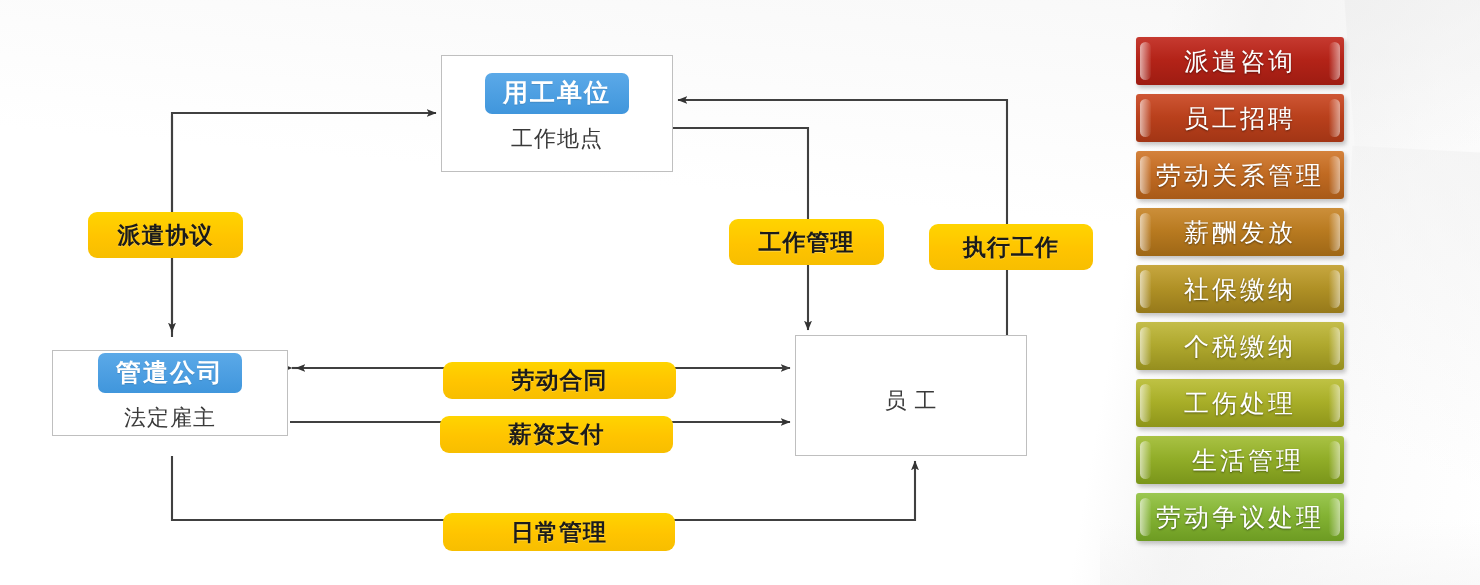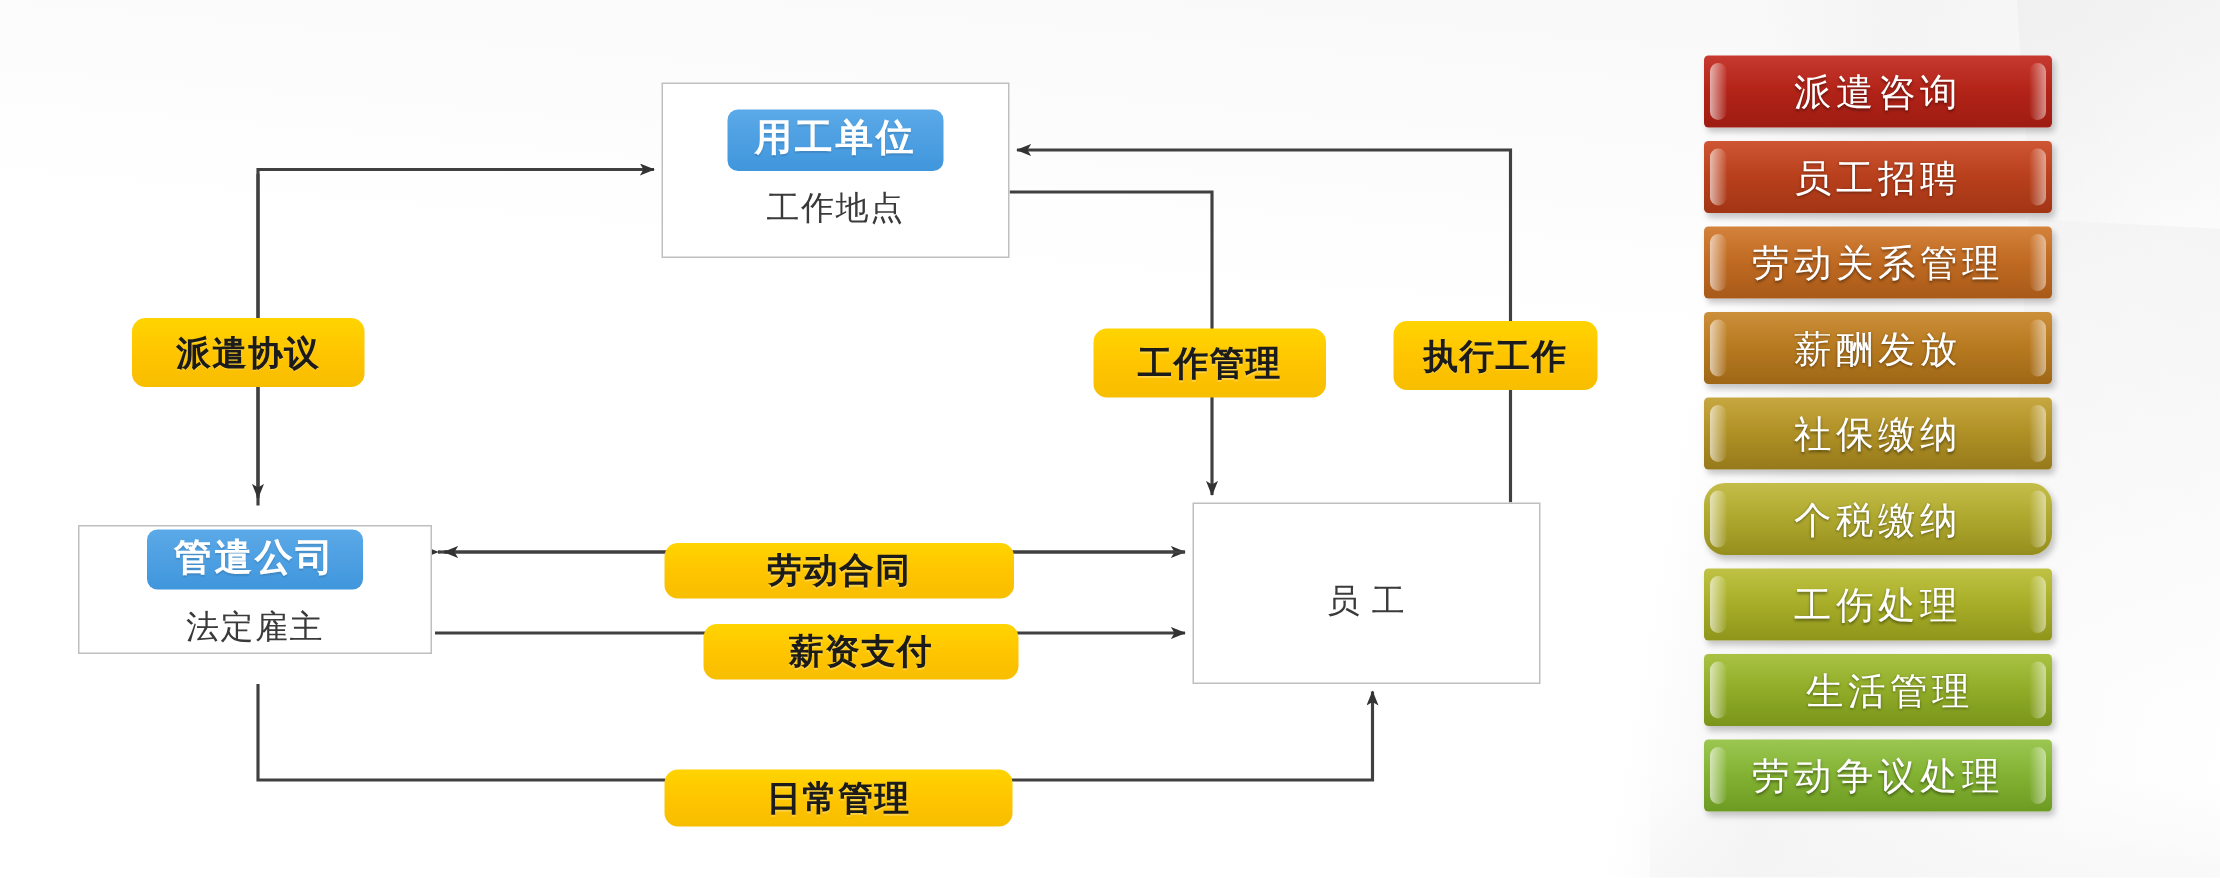--- a/index.html
+++ b/index.html
@@ -102,36 +102,36 @@
     letter-spacing: 1px;
     display: flex;
     align-items: center;
     justify-content: center;
     white-space: nowrap;
     text-shadow: 0 1px 0 rgba(255,255,255,0.25);
     margin-top: 12px;
   }
   #rel-dispatch-agreement { left: 88px;  top: 200px; width: 155px; height: 46px; }
   #rel-work-management    { left: 729px; top: 207px; width: 155px; height: 46px; }
-  #rel-execute-work       { left: 929px; top: 202px; width: 136px; height: 46px; }
+  #rel-execute-work       { left: 929px; top: 212px; width: 164px; height: 46px; }
   #rel-labor-contract     { left: 443px; top: 350px; width: 233px; height: 37px; }
-  #rel-salary-payment     { left: 469px; top: 404px; width: 210px; height: 37px; }
+  #rel-salary-payment     { left: 440px; top: 404px; width: 233px; height: 37px; }
   #rel-daily-management   { left: 443px; top: 501px; width: 232px; height: 38px; }
 
   
   #service-list {
     position: absolute;
     left: 1136px;
     top: 37px;
     width: 232px;
   }
   .service-btn {
     position: relative;
     box-sizing: border-box;
-    width: 232px;
+    width: 208px;
     height: 48px;
     margin-bottom: 9px;
     border-radius: 3px;
     display: flex;
     align-items: center;
     justify-content: center;
     box-shadow: 2px 3px 4px rgba(0,0,0,0.22);
     overflow: hidden;
   }
   
@@ -227,21 +227,21 @@
       </div>
       <div class="service-btn" style="background: linear-gradient(rgb(212, 130, 60) 0%, rgb(192, 106, 34) 48%, rgb(168, 90, 24) 100%);">
         <span class="service-label">劳动关系管理</span>
       </div>
       <div class="service-btn" style="background: linear-gradient(rgb(204, 143, 58) 0%, rgb(184, 122, 32) 48%, rgb(158, 103, 22) 100%);">
         <span class="service-label">薪酬发放</span>
       </div>
       <div class="service-btn" style="background: linear-gradient(rgb(199, 167, 64) 0%, rgb(176, 145, 38) 48%, rgb(150, 121, 26) 100%);">
         <span class="service-label">社保缴纳</span>
       </div>
-      <div class="service-btn" style="background: linear-gradient(rgb(196, 189, 74) 0%, rgb(175, 168, 46) 48%, rgb(149, 142, 30) 100%); border-radius: 14px;">
+      <div class="service-btn" style="background: linear-gradient(rgb(196, 189, 74) 0%, rgb(175, 168, 46) 48%, rgb(149, 142, 30) 100%);">
         <span class="service-label">个税缴纳</span>
       </div>
       <div class="service-btn" style="background: linear-gradient(rgb(191, 194, 68) 0%, rgb(168, 174, 40) 48%, rgb(142, 149, 26) 100%);">
         <span class="service-label">工伤处理</span>
       </div>
       <div class="service-btn" style="background: linear-gradient(rgb(169, 194, 68) 0%, rgb(145, 173, 40) 48%, rgb(122, 149, 26) 100%); padding-left: 16px;">
         <span class="service-label">生活管理</span>
       </div>
       <div class="service-btn" style="background: linear-gradient(rgb(155, 199, 81) 0%, rgb(131, 178, 51) 48%, rgb(109, 155, 34) 100%);">
         <span class="service-label">劳动争议处理</span>

